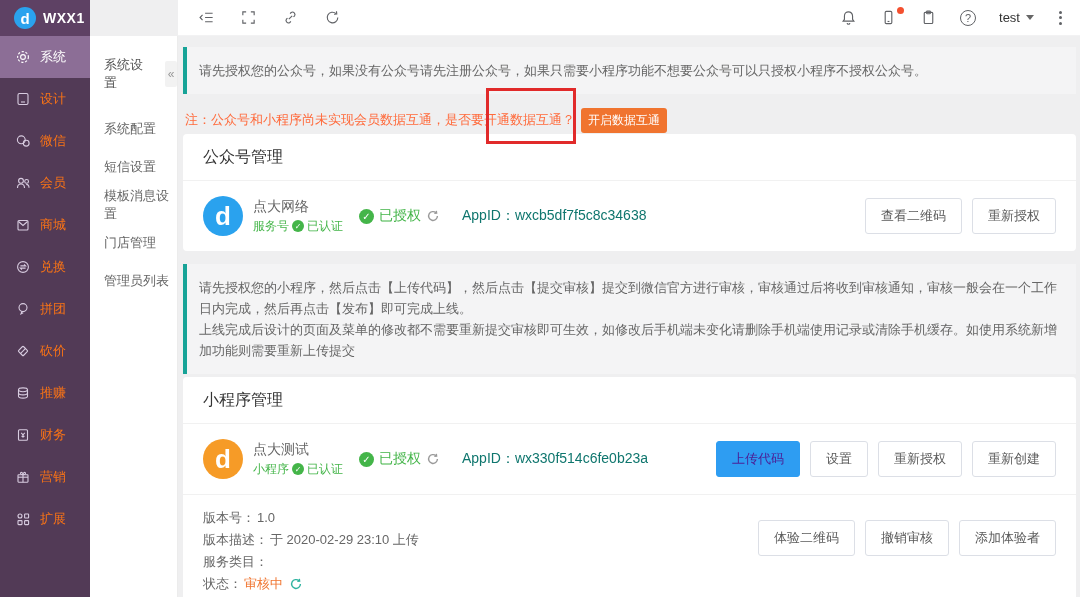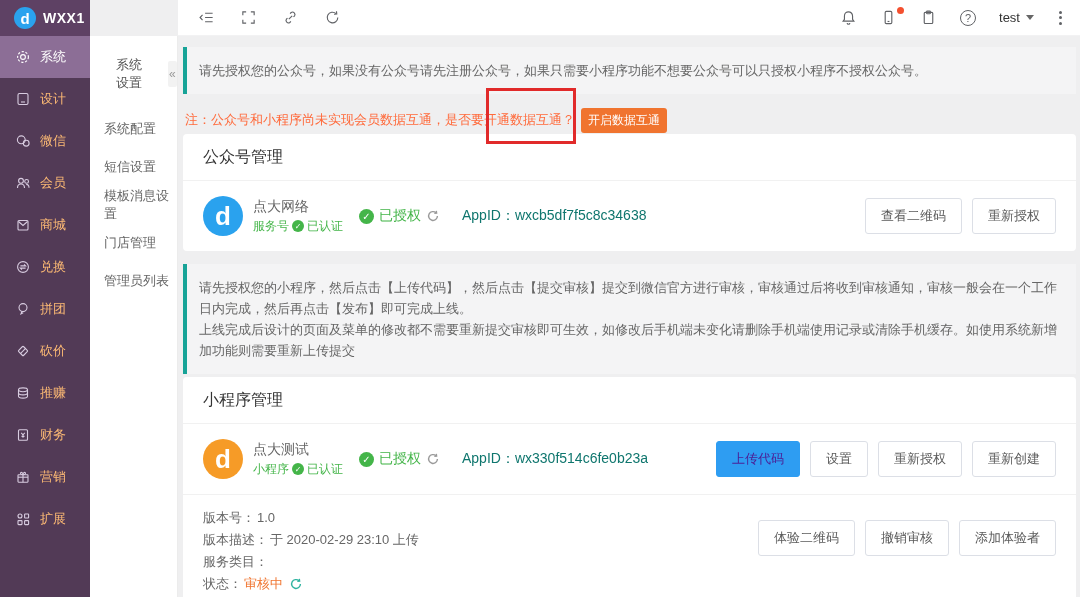--- a/index.html
+++ b/index.html
@@ -6,28 +6,28 @@
   html,body { width:1080px; height:597px; overflow:hidden; }
   body { font-family:"Liberation Sans","DejaVu Sans",sans-serif; background:#efeff0; }
   .app { display:flex; width:1080px; height:597px; }
 
   
   .sidebar { width:90px; background:#523a56; flex-shrink:0; display:flex; flex-direction:column; }
   .logo-strip { height:36px; background:#5e4164; display:flex; align-items:center; padding-left:14px; gap:7px; }
   .logo-circle { width:22px; height:22px; border-radius:50%; background:#2aa2ee; color:#fff; font-weight:bold;
                  font-size:15px; display:flex; align-items:center; justify-content:center; }
   .brand { color:#fff; font-size:14px; font-weight:bold; letter-spacing:.5px; }
-  .nav-item { height:42px; display:flex; align-items:center; padding-left:15px; gap:9px; color:#fdba74; font-size:13px; cursor:pointer; }
+  .nav-item { height:42px; display:flex; align-items:center; padding-left:15px; gap:9px; color:#f97316; font-size:13px; cursor:pointer; }
   .nav-item svg { width:16px; height:16px; stroke:#d8cce0; fill:none; stroke-width:1.1; flex-shrink:0; }
   .nav-item.active { background:#8c6e96; color:#fff; }
   .nav-item.active svg { stroke:#fff; }
 
   
   .subsidebar { width:88px; background:#fff; flex-shrink:0; border-right:1px solid #ececec; padding:20px 0 0 14px; margin-top:36px; }
-  .sub-header { display:flex; align-items:center; gap:20px; margin-bottom:18px;margin-left:12px; }
+  .sub-header { display:flex; align-items:center; gap:20px; margin-bottom:18px; }
   .sub-header-label { font-size:13px; color:#555; }
   .collapse-btn { width:15px; height:26px; background:#f2f2f2; border-radius:2px; color:#999; font-size:12px;
                   display:flex; align-items:center; justify-content:center; cursor:pointer; }
   .sub-item { font-size:13px; color:#666; height:38px; display:flex; align-items:center; cursor:pointer; }
 
   
   .main-col { flex:1; display:flex; flex-direction:column; min-width:0; }
   .topbar { height:36px; background:#fff; display:flex; align-items:center; border-bottom:1px solid #f2f2f3; padding:0 16px 0 20px; flex-shrink:0; }
   .topbar svg { width:17px; height:17px; stroke:#606266; fill:none; stroke-width:1.2; }
   .tb-left { display:flex; align-items:center; gap:25px; }

